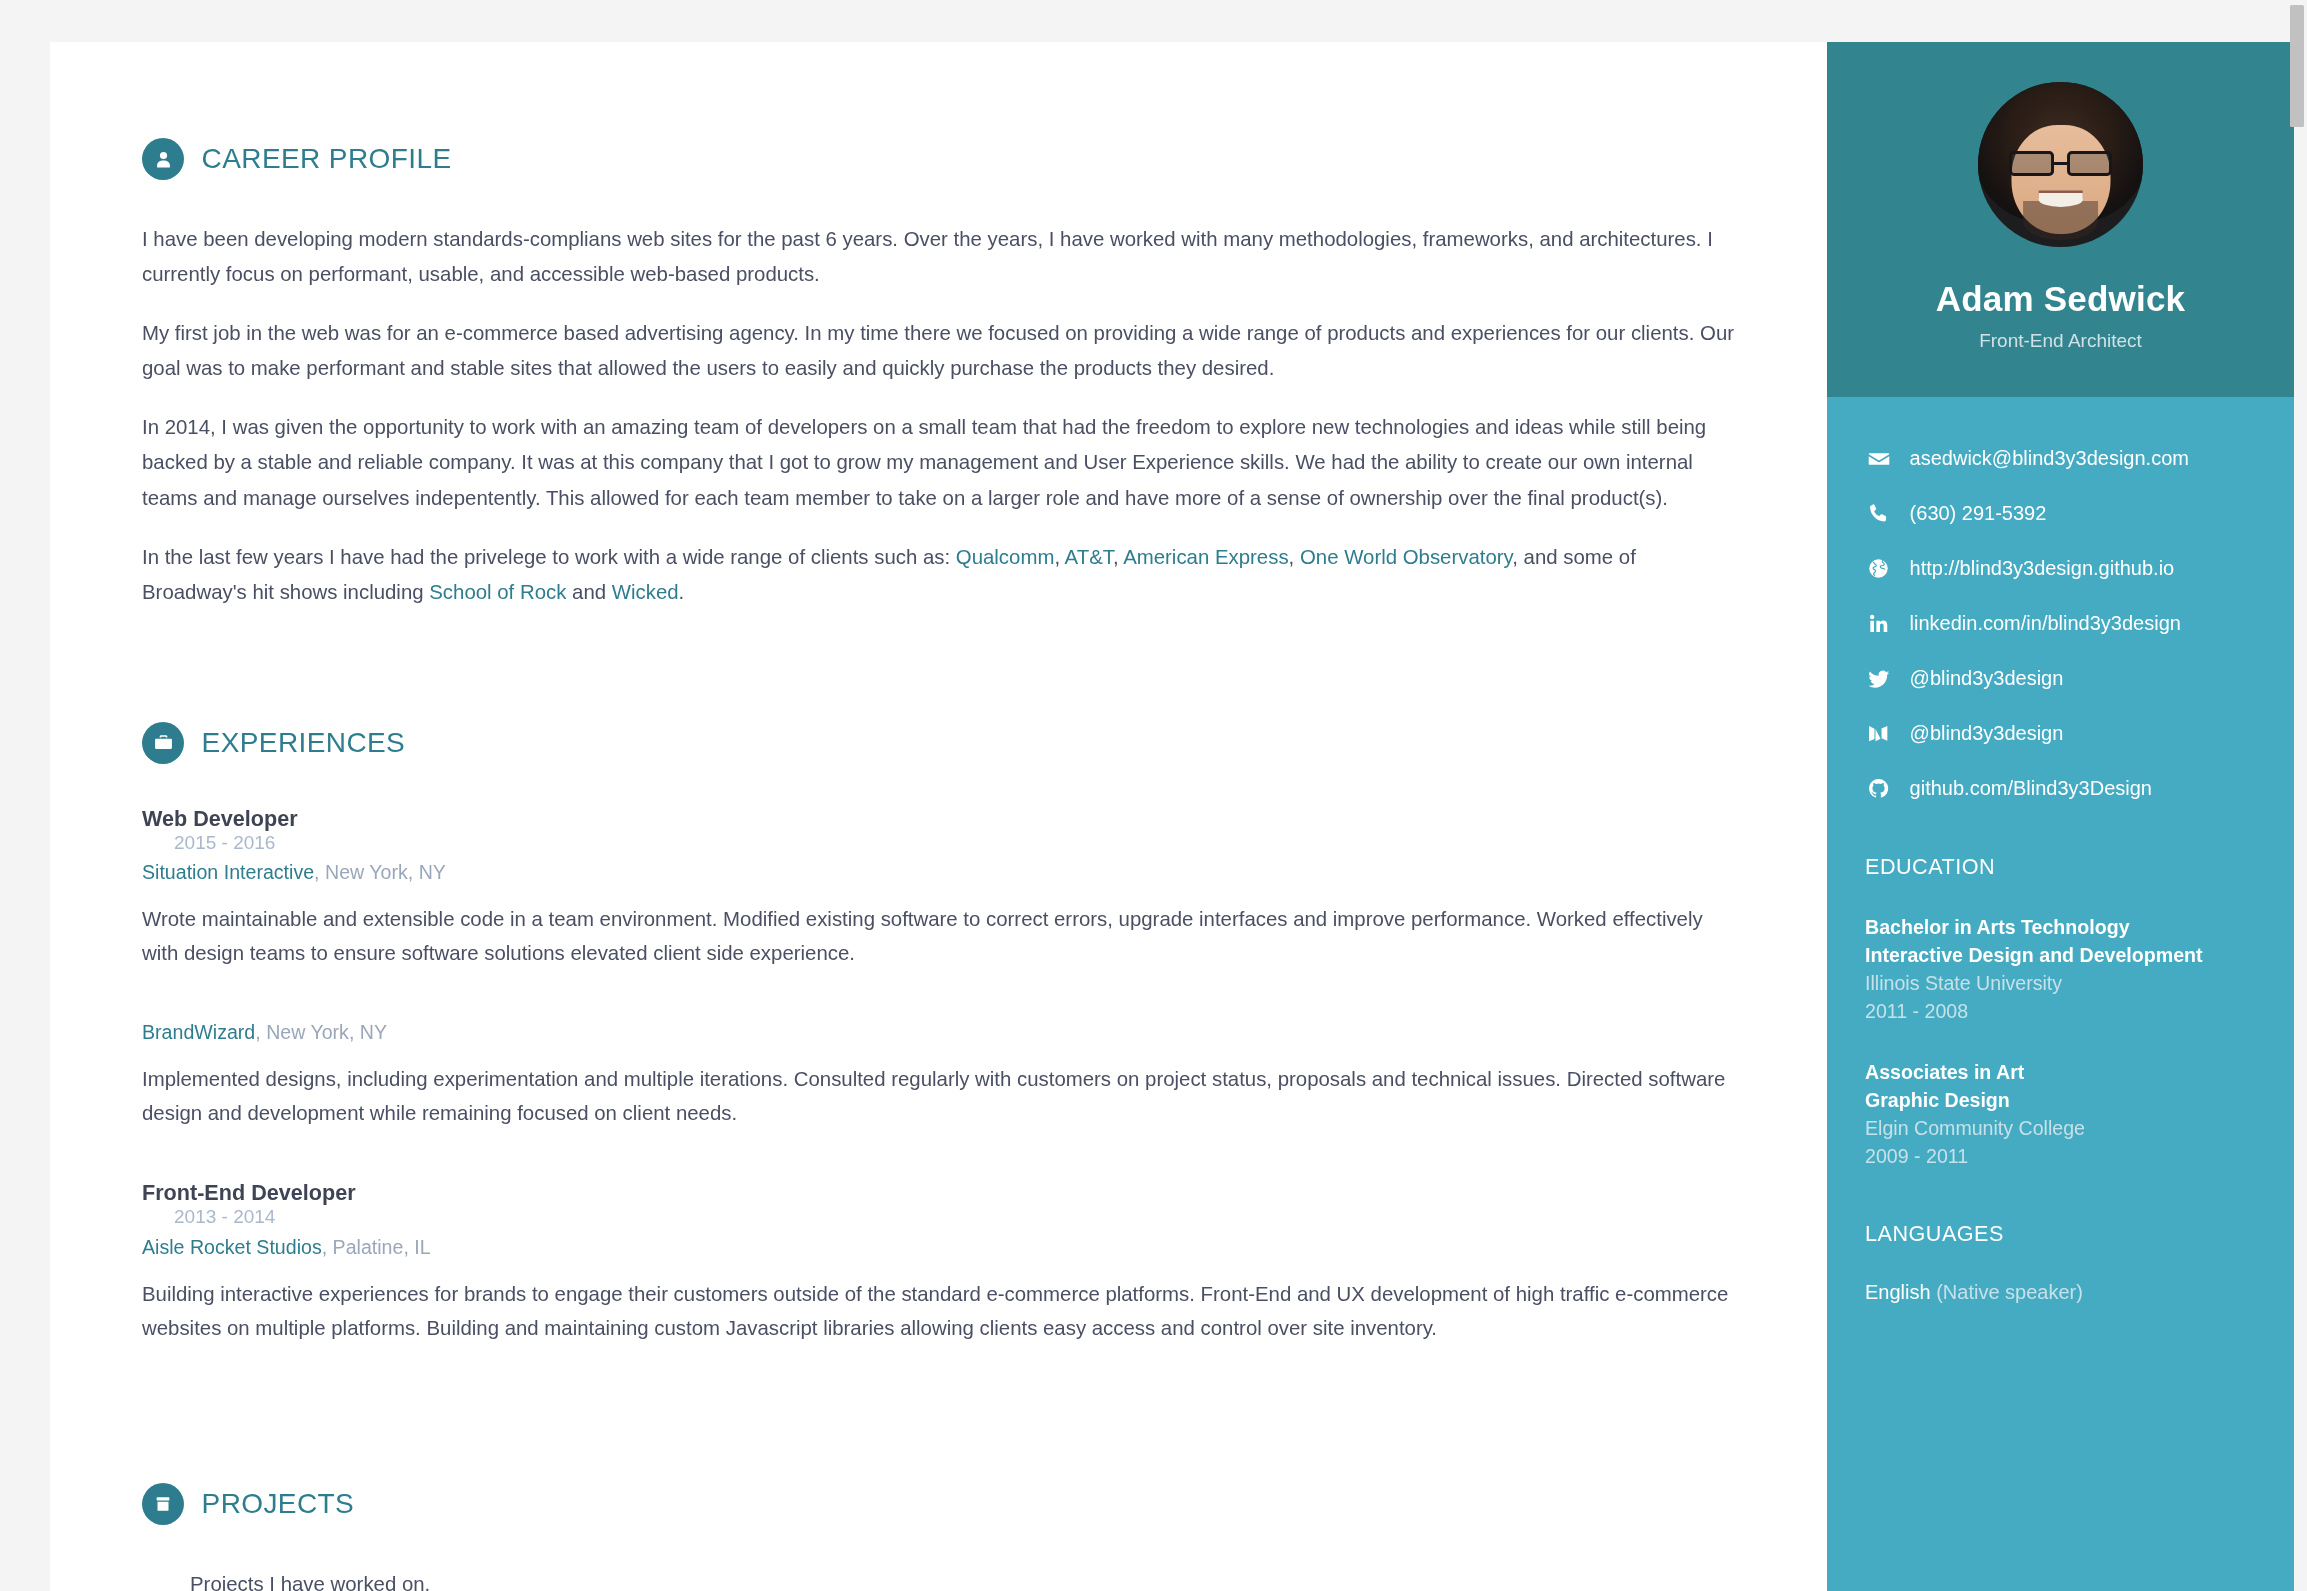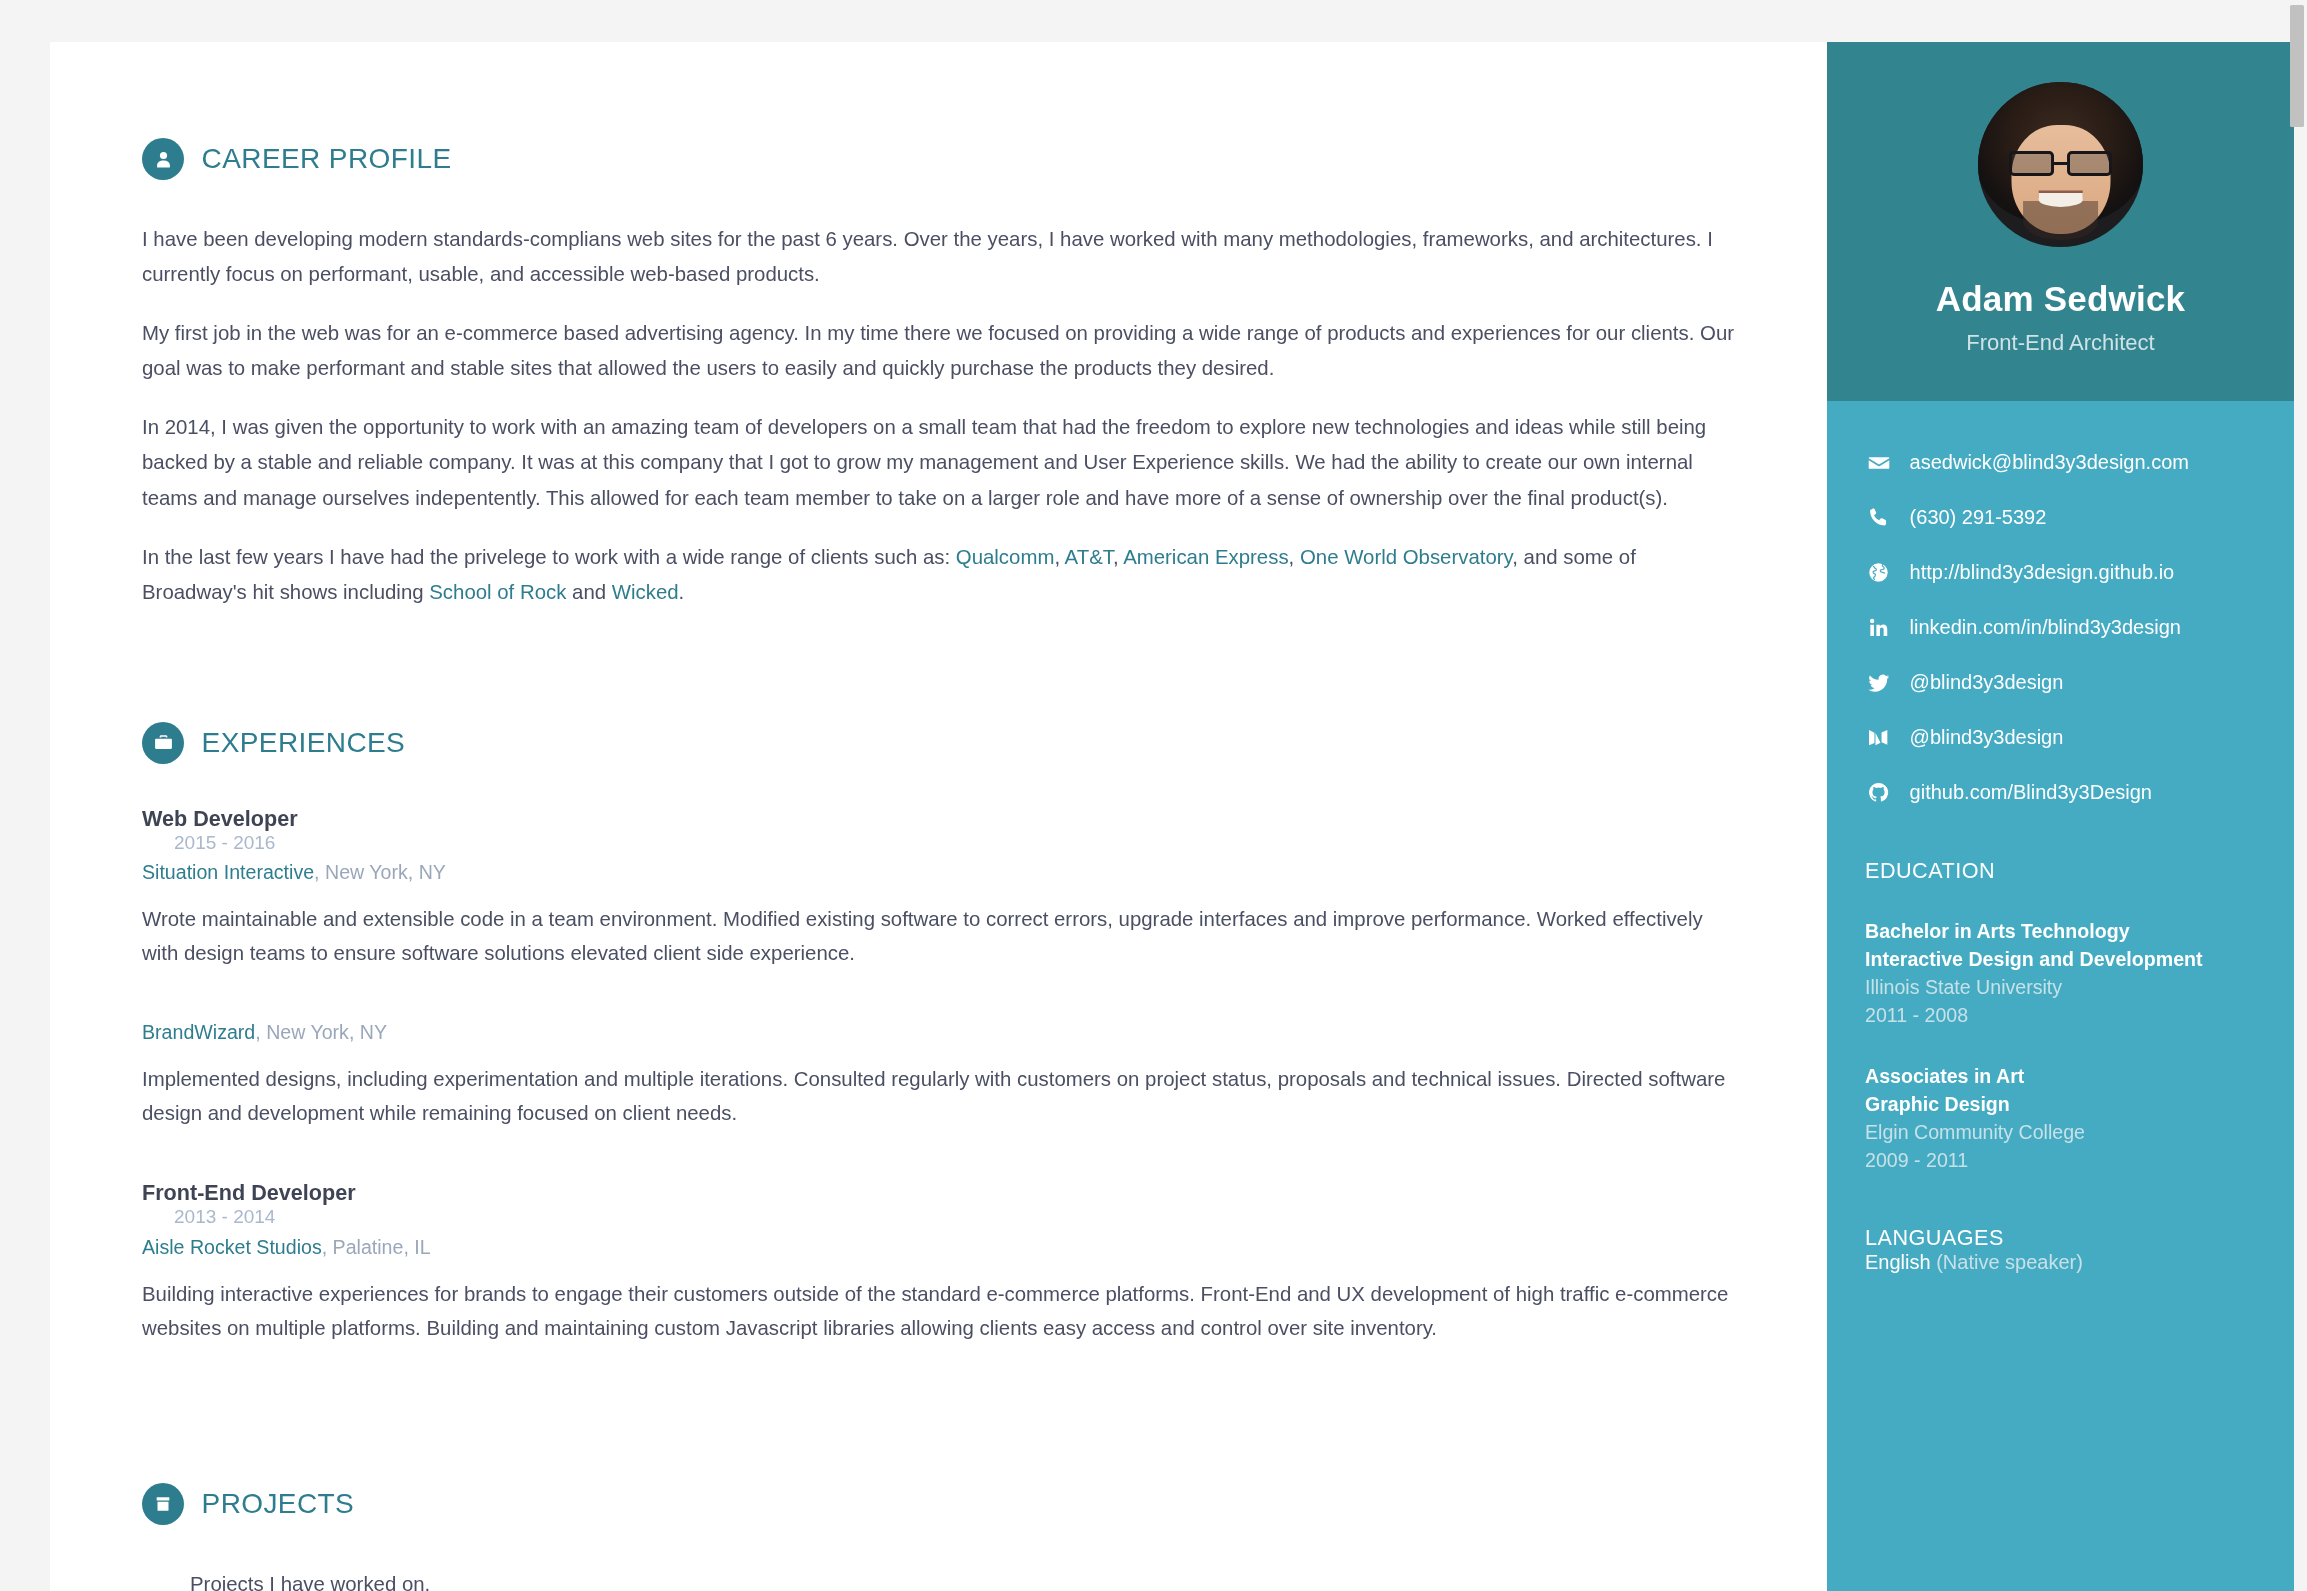--- a/index.html
+++ b/index.html
@@ -185,21 +185,21 @@
 
   .side-name {
     margin-top: 32px;
     font-size: 35px;
     font-weight: 700;
     color: #ffffff;
     letter-spacing: 0.2px;
   }
   .side-role {
     margin-top: 11.2px;
-    font-size: 22px;
+    font-size: 19px;
     color: #cfe2e6;
   }
 
   .side-body { padding: 34px 34px 0 38px; }
 
   .contact-row {
     display: flex;
     align-items: center;
     gap: 17.6px;
     height: 55px;
@@ -235,20 +235,21 @@
     line-height: 1.42;
   }
   .edu-meta {
     font-size: 19.6px;
     color: #c7e1e8;
     line-height: 1.42;
   }
 
   .lang-block { margin-top: 50px; }
   .lang-row {
+    margin-top: 34px;
     font-size: 20px;
     color: #ffffff;
   }
   .lang-row .lvl { color: #c7e1e8; }
 
   
   .scrollbar {
     position: absolute;
     top: 0; right: 0;
     width: 21px;

